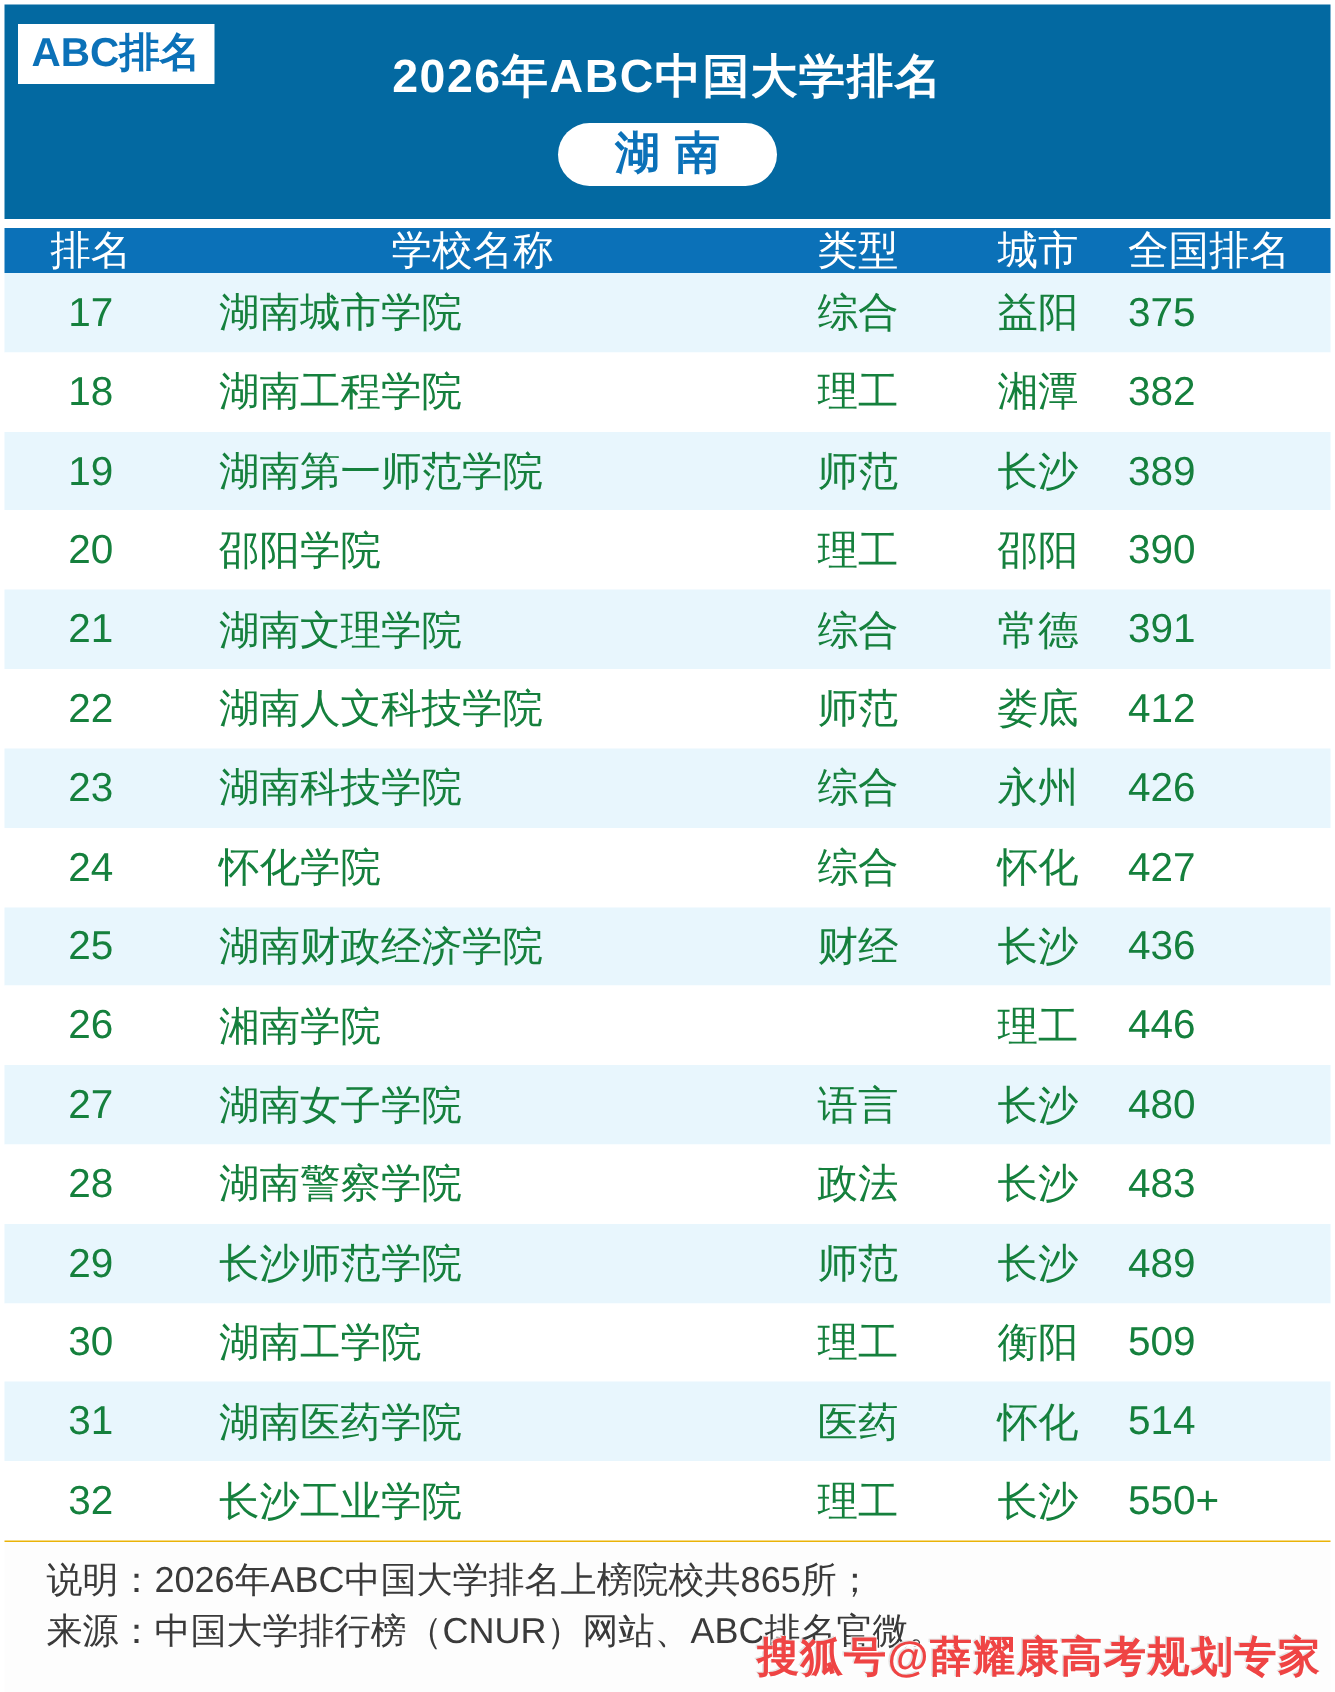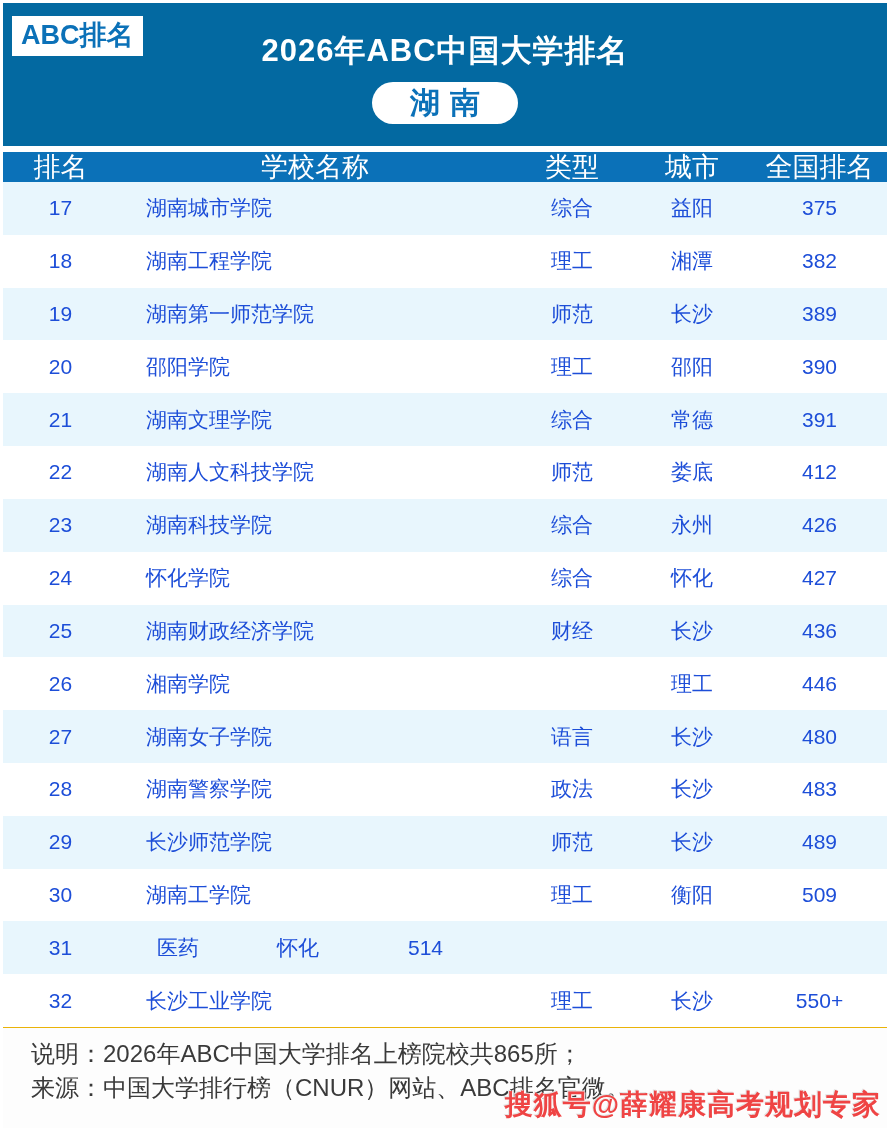--- a/index.html
+++ b/index.html
@@ -74,31 +74,31 @@
   .rows {
     height: 845px;
     display: flex;
     flex-direction: column;
     flex: none;
   }
   .row {
     flex: 1;
     display: flex;
     align-items: center;
-    font-size: 21px;
-    color: #1d4ed8;
+    font-size: 27px;
+    color: #15803d;
     background: #ffffff;
   }
   .row.alt { background: #E8F6FD; }
   .col-rank { width: 115px; text-align: center; flex: none; }
   .col-name { flex: 1; text-align: left; padding-left: 28px; }
   .thead .col-name { text-align: center; padding-left: 0; }
   .col-type { width: 120px; text-align: center; flex: none; }
   .col-city { width: 120px; text-align: center; flex: none; }
-  .col-natl { width: 135px; text-align: center; flex: none; }
+  .col-natl { width: 135px; flex: none; }
   
   .footer {
     flex: 1;
     border-top: 1px solid #eab308;
     position: relative;
     padding: 9px 0 0 28px;
     background: #fdfdfd;
     color: #3a3a3a;
     font-size: 24px;
     line-height: 34px;
@@ -229,20 +229,21 @@
     </div>
       <div class="row">
       <div class="col-rank">30</div>
       <div class="col-name">湖南工学院</div>
       <div class="col-type">理工</div>
       <div class="col-city">衡阳</div>
       <div class="col-natl">509</div>
     </div>
       <div class="row alt">
       <div class="col-rank">31</div>
+      <div class="col-name">湖南医药学院</div>
       <div class="col-type">医药</div>
       <div class="col-city">怀化</div>
       <div class="col-natl">514</div>
     </div>
       <div class="row">
       <div class="col-rank">32</div>
       <div class="col-name">长沙工业学院</div>
       <div class="col-type">理工</div>
       <div class="col-city">长沙</div>
       <div class="col-natl">550+</div>

